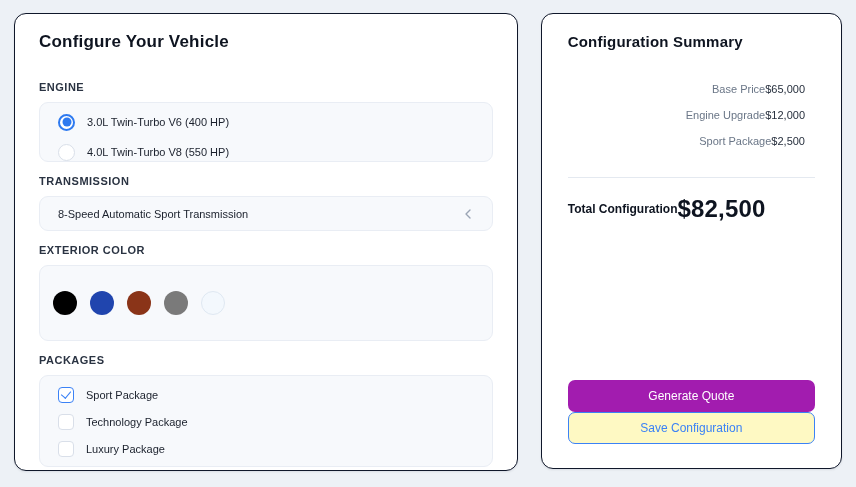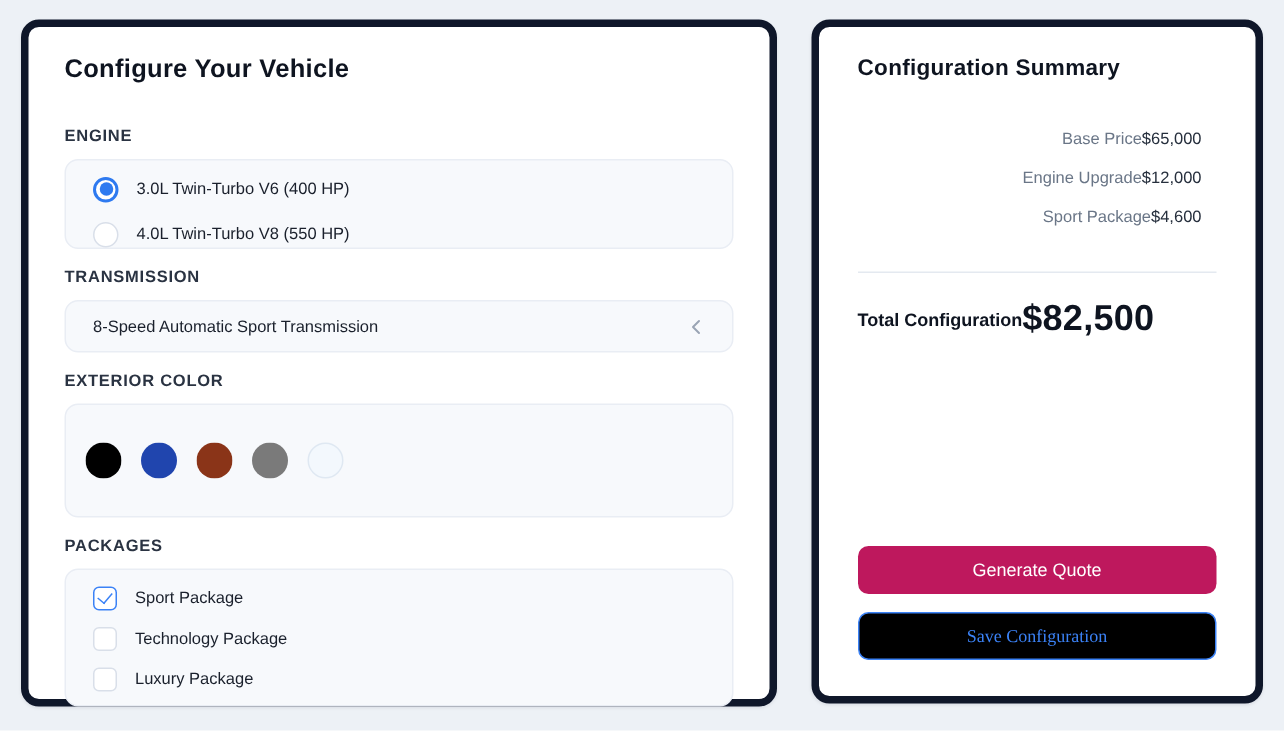--- a/index.html
+++ b/index.html
@@ -10,21 +10,21 @@
     color:#1a202c;
   }
   .page {
     display:flex;
     gap:23px;
     padding:13px 14px;
     align-items:flex-start;
   }
   .card {
     background:#ffffff;
-    border:5px solid #0f172a;
+    border:1px solid #0f172a;
     border-radius:12px;
     box-shadow:0 1px 3px rgba(16,24,40,.05), 0 1px 2px rgba(16,24,40,.04);
   }
   .card.configurator {
     width:505px;
     height:458px;
     padding:14px 24px 20px;
   }
   .card.summary {
     width:302px;
@@ -114,24 +114,24 @@
   }
   .total-row .t-label { font-size:12px; font-weight:700; color:#0e1420; }
   .total-row .t-value { font-size:24px; font-weight:700; color:#0e1420; letter-spacing:.2px; }
   .spacer { flex:1 1 auto; }
   .btn {
     width:100%; height:32px; border-radius:7px;
     font-family:inherit; font-size:12px; cursor:pointer;
     display:flex; align-items:center; justify-content:center;
   }
   .btn.primary {
-    background:#be185d; color:#ffffff; border:none; margin-bottom:12px;
+    background:#a21caf; color:#ffffff; border:none; 
   }
   .btn.secondary {
-    background:#000000; color:#3b82f6; border:1.5px solid #3b82f6;font-family:Liberation Serif, serif;
+    background:#fef9c3; color:#3b82f6; border:1.5px solid #3b82f6;
   }
 </style>
 </head>
 <body>
 
 <div class="page">
 
   <div class="card configurator">
     <h1 class="panel-title">Configure Your Vehicle</h1>
 
@@ -189,21 +189,21 @@
     <div class="price-row">
       <span class="p-label">Base Price</span>
       <span class="p-value">$65,000</span>
     </div>
     <div class="price-row">
       <span class="p-label">Engine Upgrade</span>
       <span class="p-value">$12,000</span>
     </div>
     <div class="price-row">
       <span class="p-label">Sport Package</span>
-      <span class="p-value">$4,600</span>
+      <span class="p-value">$2,500</span>
     </div>
 
     <hr class="divider">
 
     <div class="total-row">
       <span class="t-label">Total Configuration</span>
       <span class="t-value">$82,500</span>
     </div>
 
     <div class="spacer"></div>

